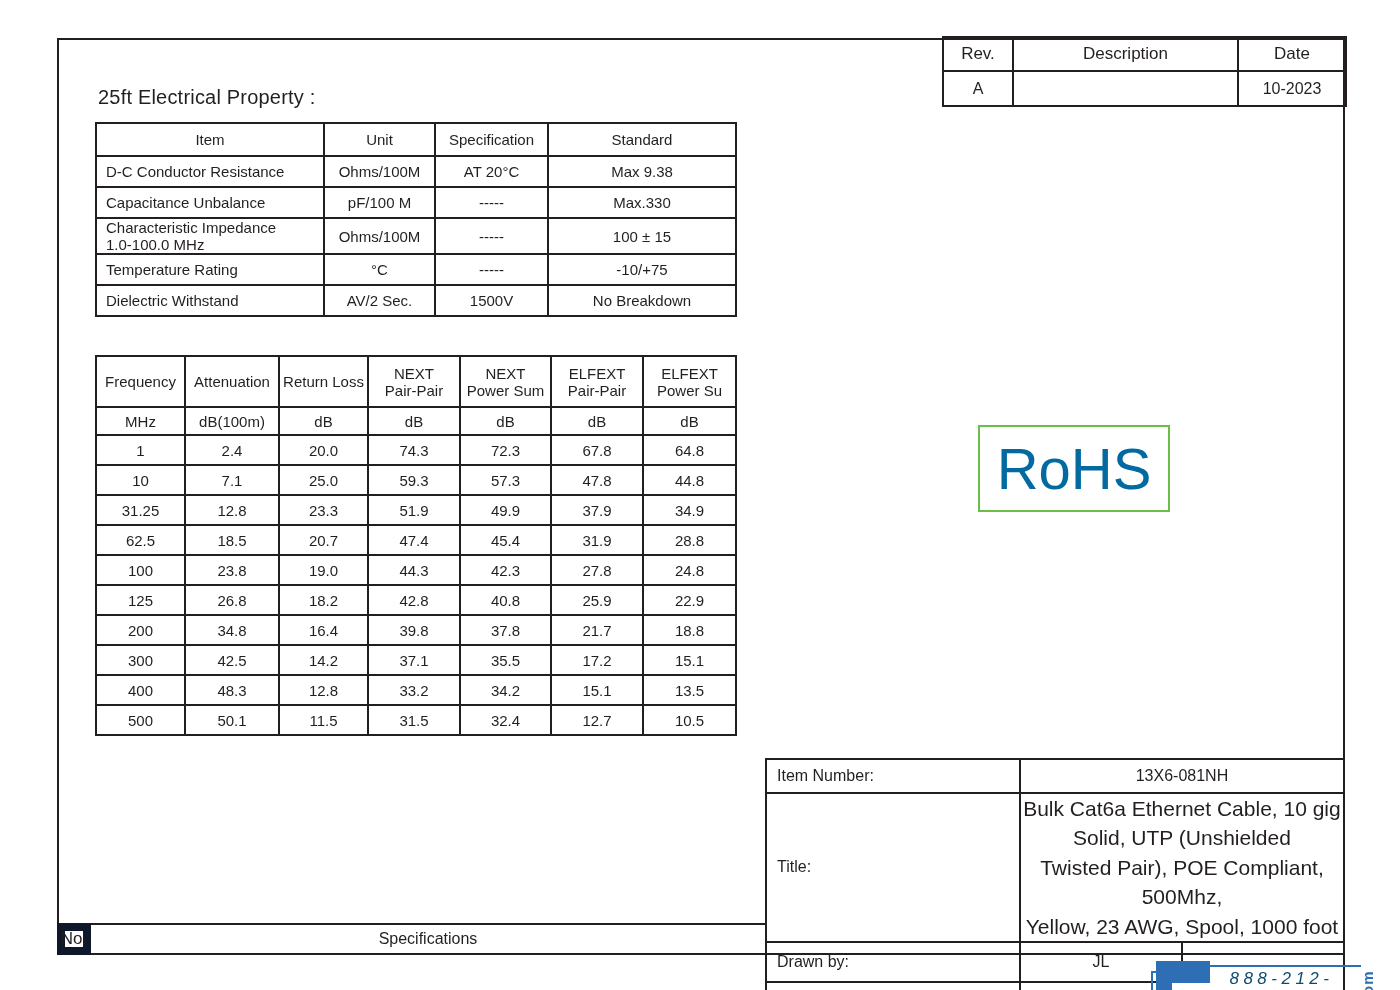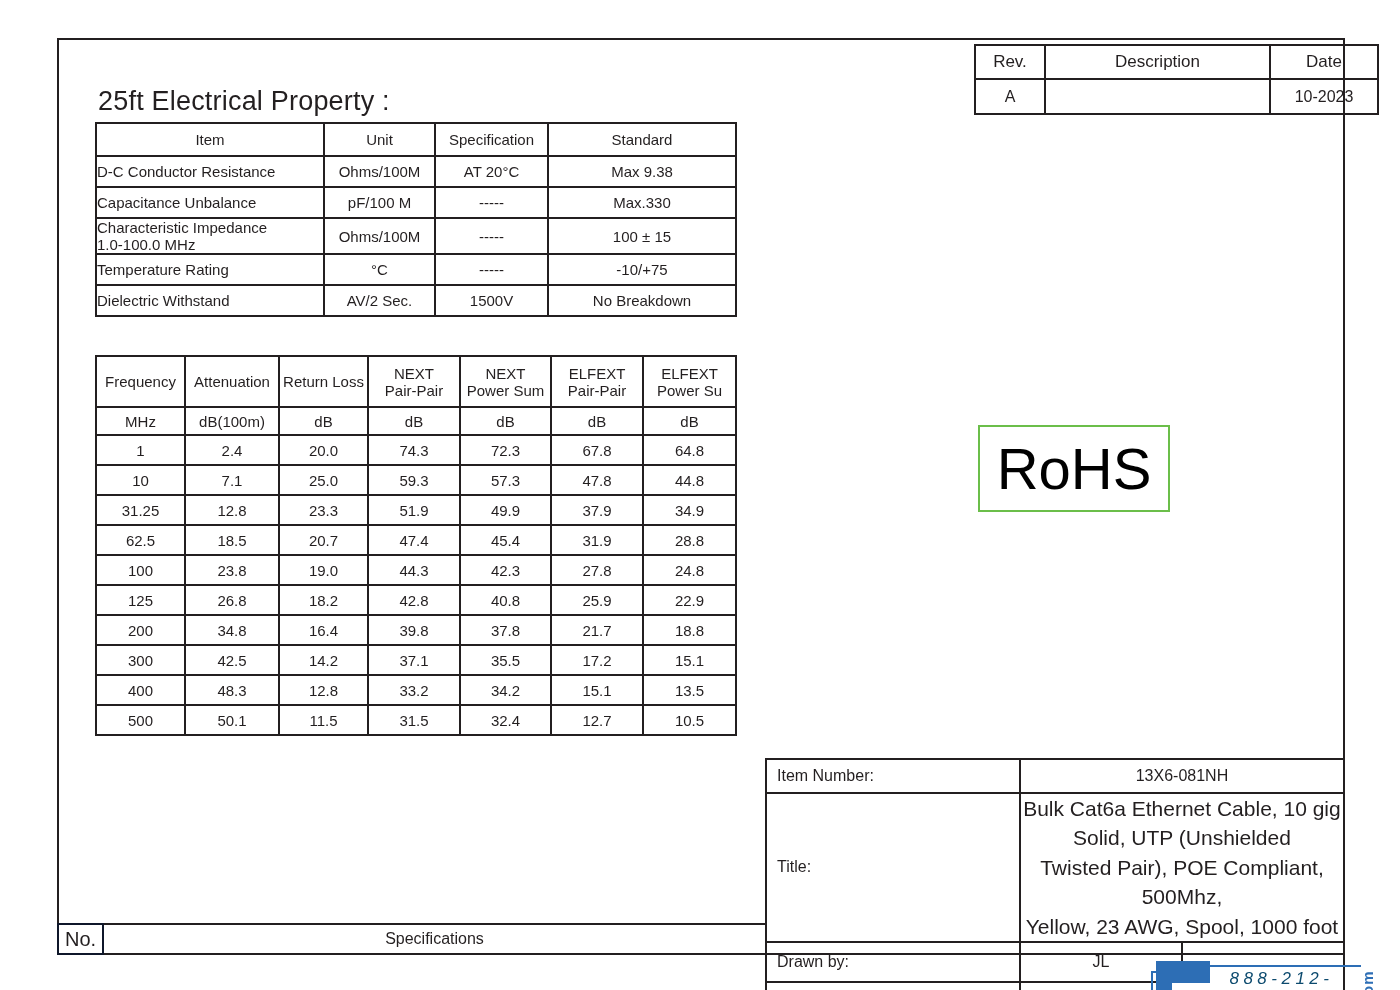--- a/index.html
+++ b/index.html
@@ -2,53 +2,53 @@
 <html><head>
 <meta charset="utf-8">
 <style>
   html,body { margin:0; padding:0; background:#ffffff; }
   body { width:1400px; height:990px; font-family:"Liberation Sans", sans-serif; color:#231f20; }
   .canvas { position:relative; width:1400px; height:990px; background:#fff; overflow:hidden; }
 
   .outer-border { position:absolute; left:57px; top:38px; width:1288px; height:917px;
                   border:2px solid #231f20; box-sizing:border-box; }
 
-  .doc-title { position:absolute; left:98px; top:86px; font-size:27px; letter-spacing:0.2px; }
+  .doc-title { position:absolute; left:98px; top:86px; font-size:20px; letter-spacing:0.2px; }
 
   table { border-collapse:collapse; table-layout:fixed; }
   th, td { border:2px solid #231f20; font-weight:normal; text-align:center;
            vertical-align:middle; white-space:pre-line; font-size:15px; padding:0; }
 
   
-  #rev-table { position:absolute; left:942px; top:44px; width:403px;margin-left:32px; }
+  #rev-table { position:absolute; left:942px; top:36px; width:403px; }
   #rev-table th { height:32px; font-size:17px; }
   #rev-table td { height:33px; font-size:16px; }
 
   
   #prop-table { position:absolute; left:95px; top:122px; width:640px; }
   #prop-table th { height:31px;text-align:center; }
   #prop-table td { height:29px; }
-  #prop-table td:first-child { text-align:left; }
+  #prop-table td:first-child { text-align:left; padding-left:9px; }
 
   
   #freq-table { position:absolute; left:95px; top:355px; width:640px; }
   #freq-table thead tr.hdr th { height:49px; }
   #freq-table thead tr.units th { height:26px; }
   #freq-table tbody td { height:28px; }
 
   
   .rohs-box { position:absolute; left:978px; top:425px; width:192px; height:87px;
               border:2px solid #6bbe4a; box-sizing:border-box;
               display:flex; align-items:center; justify-content:center; }
-  .rohs-text { color:#000000; font-size:58px; line-height:1; }
+  .rohs-text { color:#0369a1; font-size:58px; line-height:1; }
 
   
   .footer-strip { position:absolute; left:57px; top:923px; width:710px; height:32px; display:flex; }
-  .footer-no { width:47px; border:2px solid #0f172a; box-sizing:border-box;
-               display:flex; align-items:center; justify-content:center; font-size:20px; }
+  .footer-no { width:34px; border:8px solid #0f172a; box-sizing:border-box;
+               display:flex; align-items:center; justify-content:center; font-size:17px; }
   .footer-spec { flex:1; border:2px solid #231f20; border-left:none; box-sizing:border-box;
                  display:flex; align-items:center; justify-content:center; font-size:16px; }
 
   
   #info-table { position:absolute; left:765px; top:758px; width:580px; height:197px; }
   #info-table td { font-size:16px; }
   #info-table td.label { text-align:left; padding-left:10px; width:140px;border-radius:11px; }
   #info-table td.value { width:192px; }
   #info-table tr.r-item td { height:32px; }
   #info-table tr.r-title td { height:64px; }

